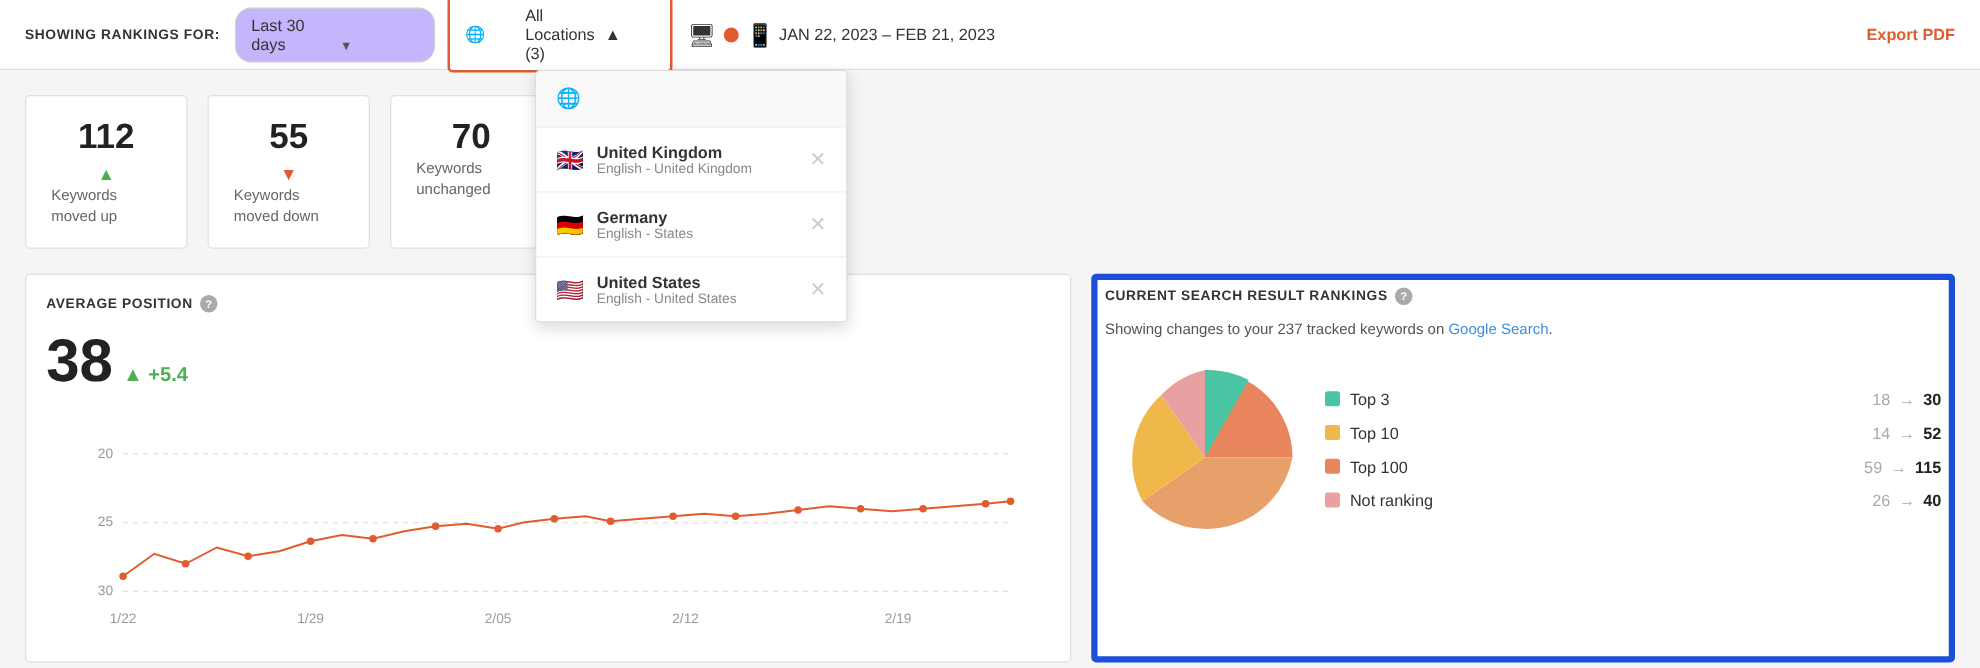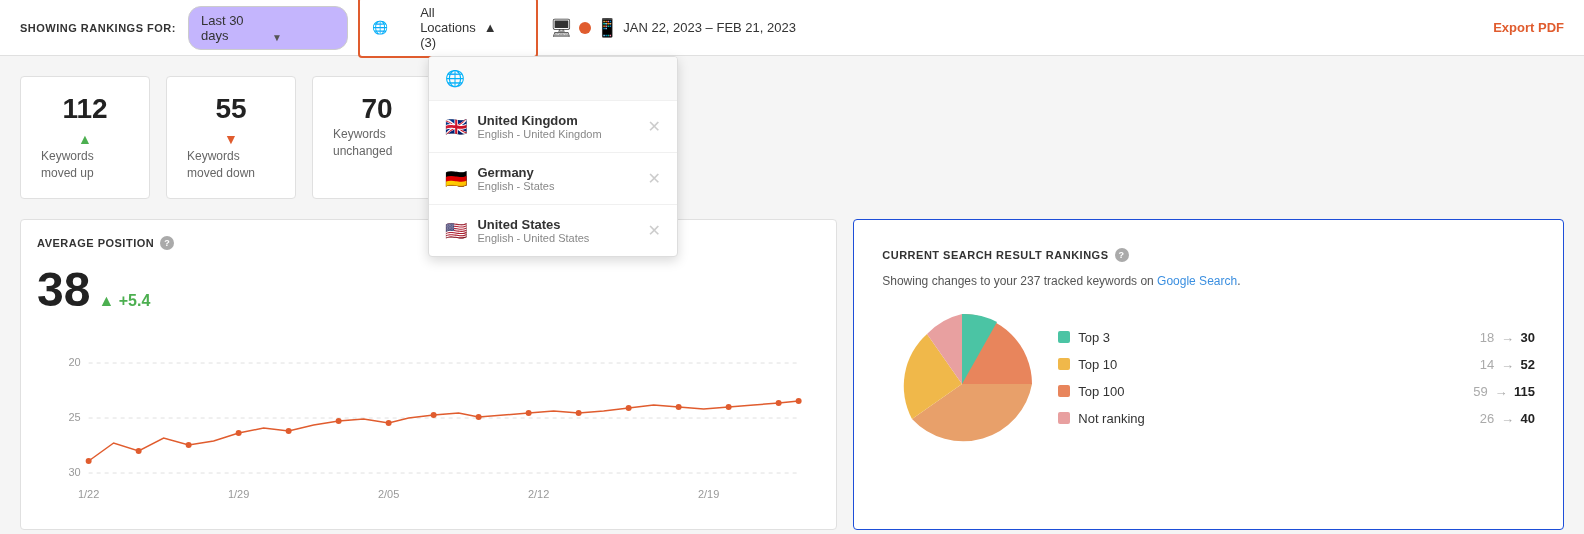--- a/index.html
+++ b/index.html
@@ -57,22 +57,22 @@
       background: #fff; border: 1px solid #e0e0e0; border-radius: 4px;
       padding: 16px; flex: 1.2;
     }
     .panel-title { font-size: 11px; font-weight: 700; letter-spacing: 0.5px; color: #333; margin-bottom: 12px; display: flex; align-items: center; gap: 6px; }
     .info-icon { width: 14px; height: 14px; border-radius: 50%; background: #aaa; color: #fff; font-size: 9px; display: inline-flex; align-items: center; justify-content: center; }
 
     .chart-container { position: relative; width: 100%; height: 180px; }
     .chart-svg { width: 100%; height: 100%; }
 
     .current-rankings-panel {
-      background: #fff; border: 1px solid #1d4ed8; border-radius: 4px;
-      padding: 28px; flex: 1;
+      background: #fff; border: 5px solid #1d4ed8; border-radius: 4px;
+      padding: 6px; flex: 1;
     }
     .rankings-subtitle { font-size: 12px; color: #555; margin-bottom: 16px; }
     .rankings-subtitle a { color: #3b8fe0; text-decoration: none; }
 
     .rankings-content { display: flex; gap: 16px; align-items: center; }
     .pie-chart-container { width: 160px; height: 160px; flex-shrink: 0; }
 
     .legend { flex: 1; }
     .legend-item { display: flex; align-items: center; margin-bottom: 12px; }
     .legend-dot { width: 12px; height: 12px; border-radius: 2px; margin-right: 8px; flex-shrink: 0; }

